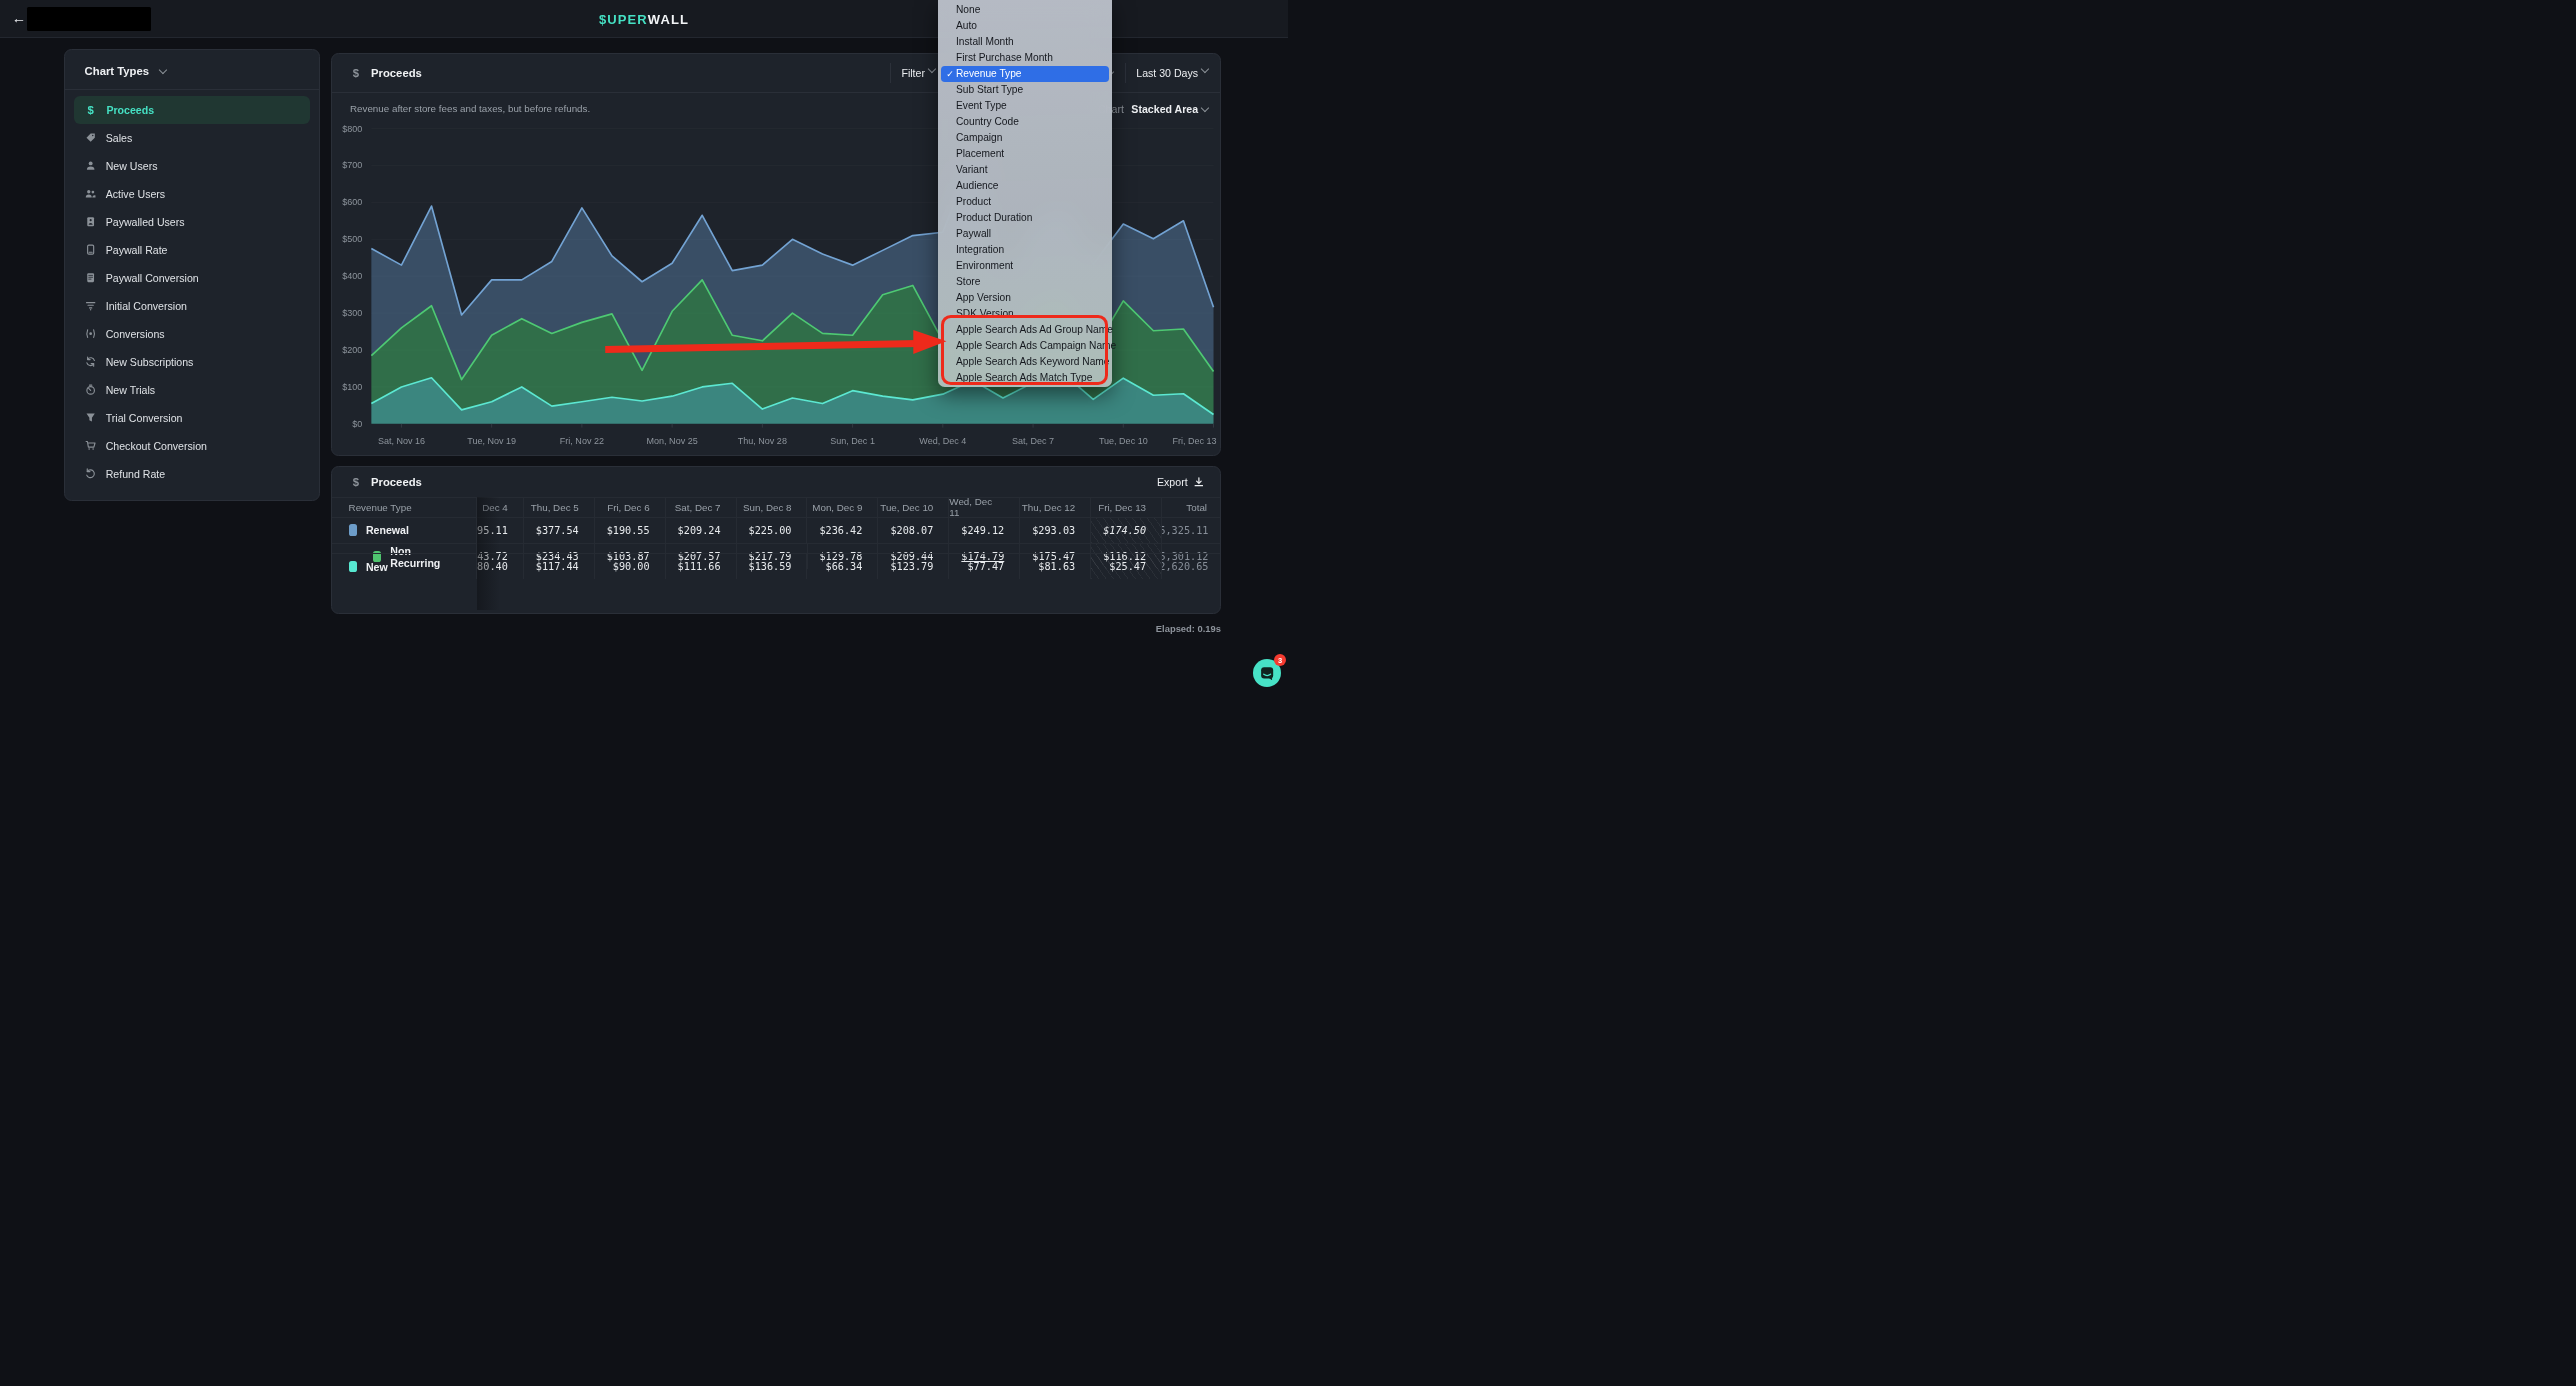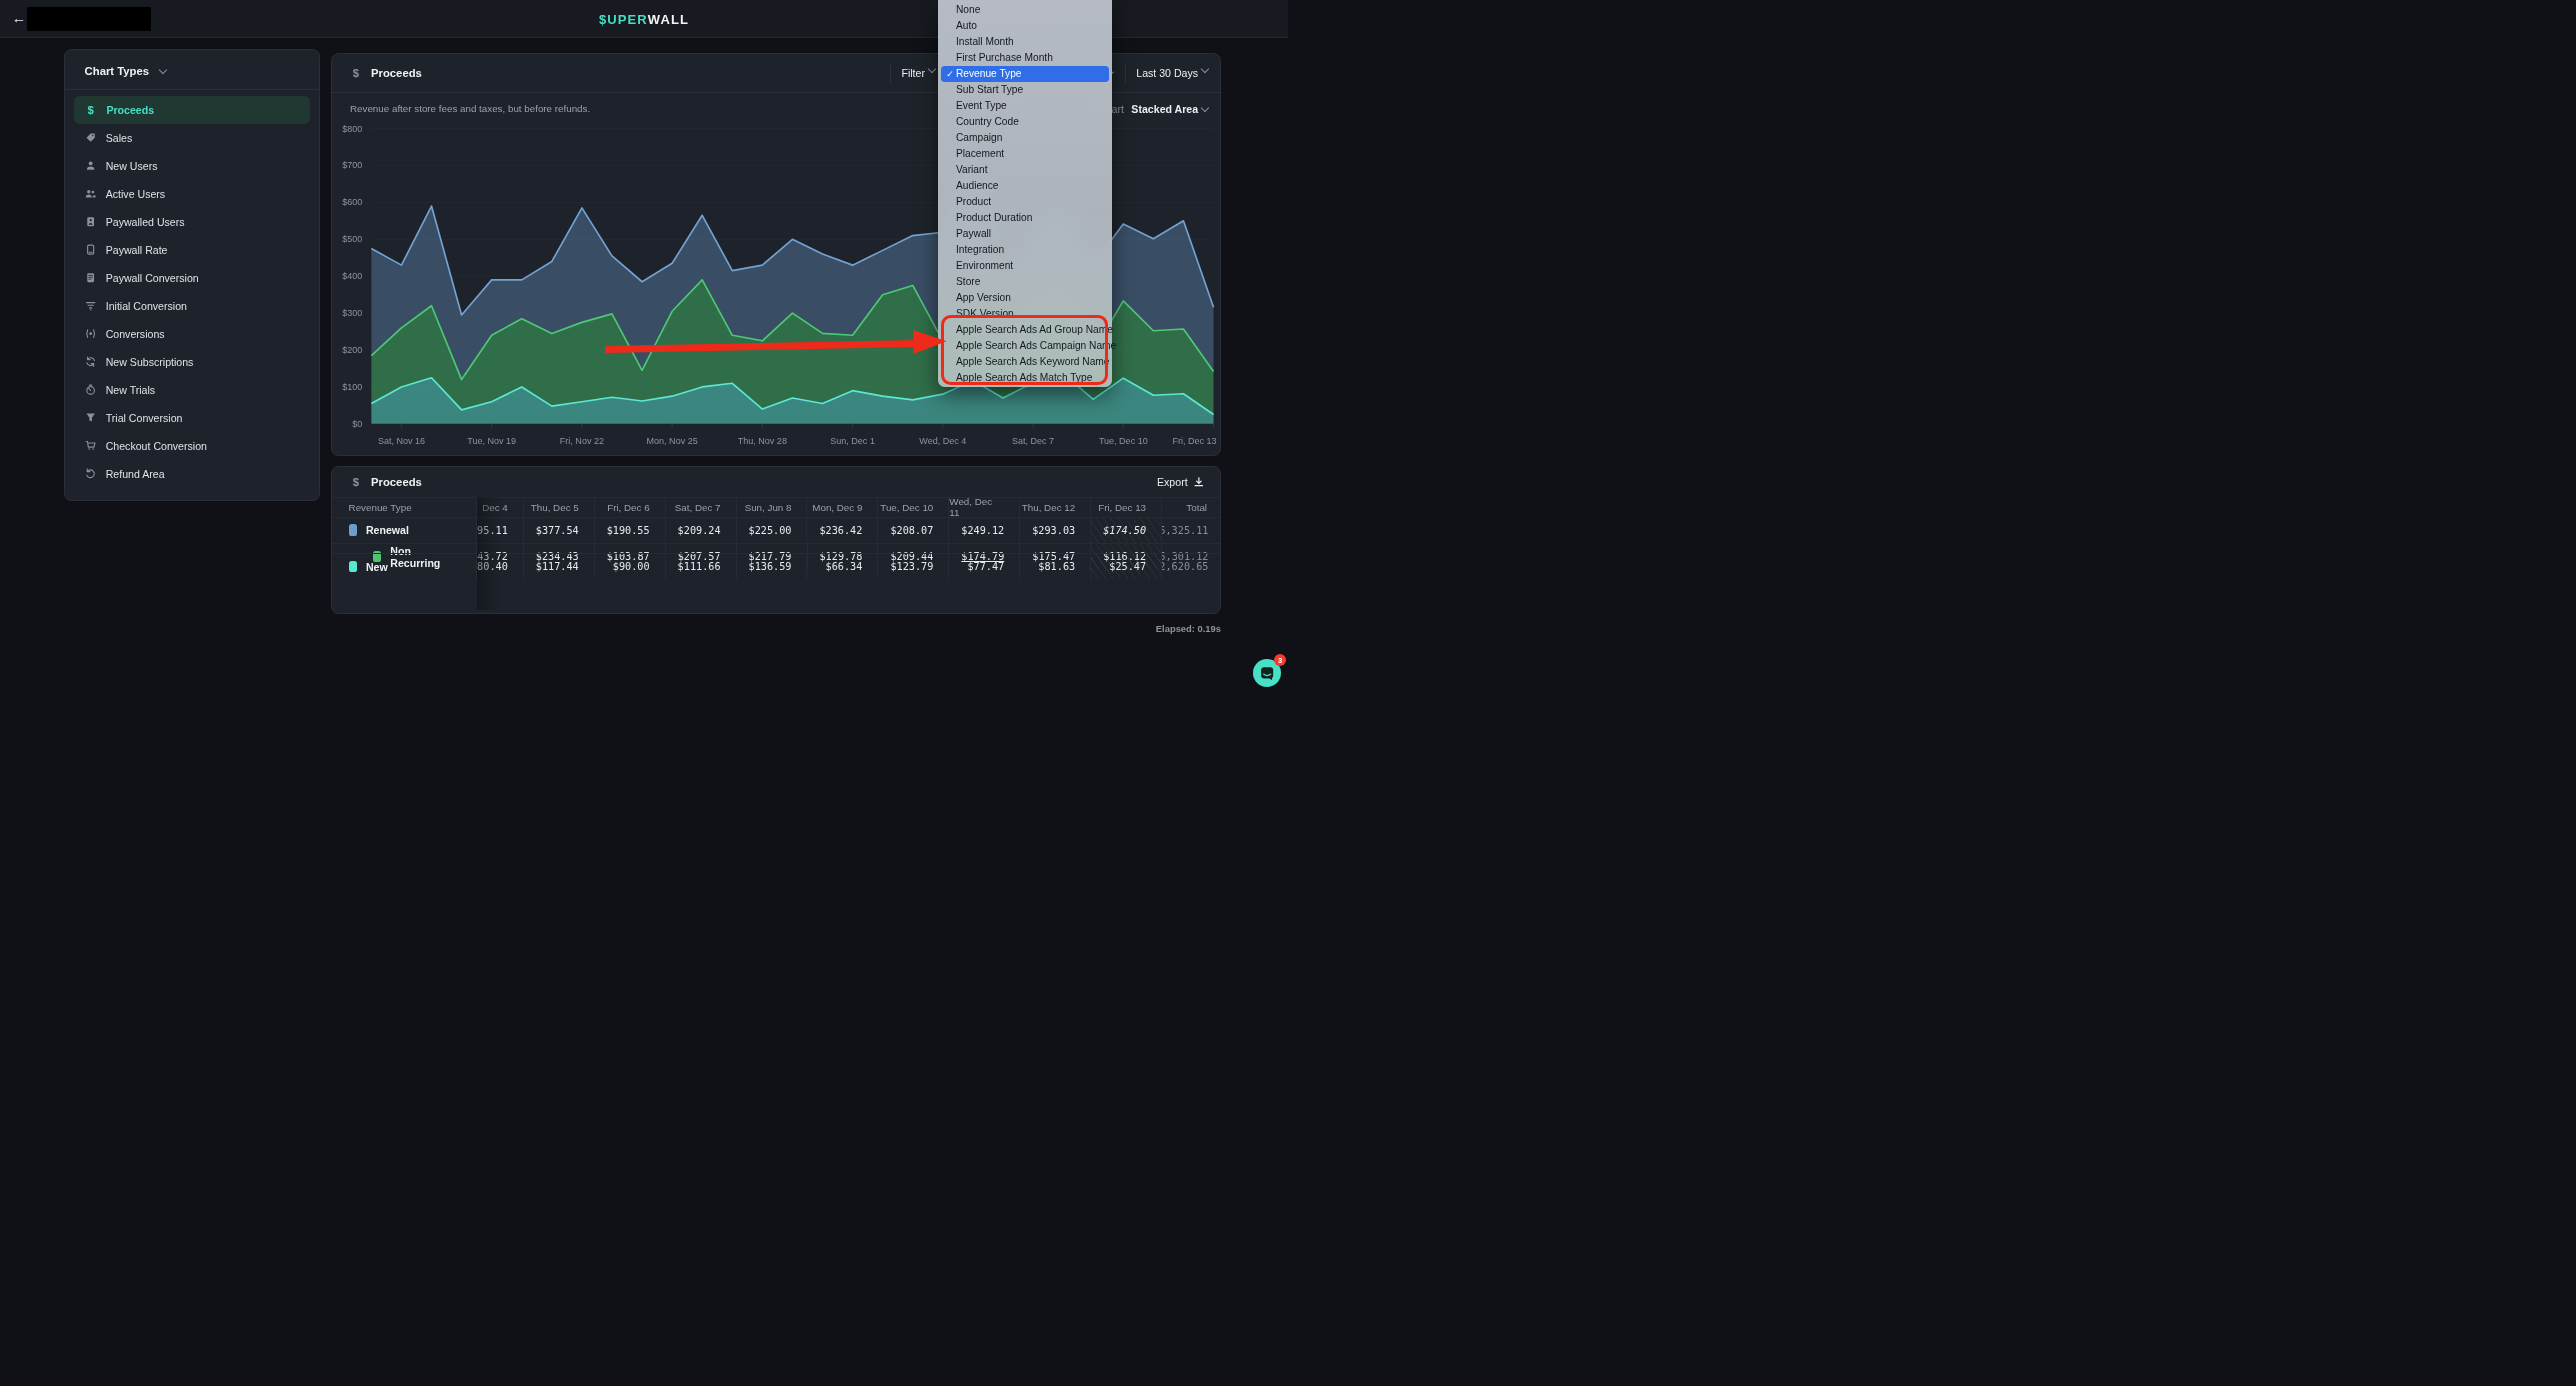--- a/index.html
+++ b/index.html
@@ -207,21 +207,21 @@
             <circle cx="5.5" cy="12" r="1.1" fill="#8b9198"></circle>
             <circle cx="10.8" cy="12" r="1.1" fill="#8b9198"></circle>
           </svg>
           <span class="lbl">Checkout Conversion</span>
         </div>
         <div class="side-item">
           <svg width="11.3" height="11.3" viewBox="0 0 15 15">
             <path d="M3 4.5 A5.2 5.2 0 1 1 2.3 9.5" stroke="#8b9198" stroke-width="1.5" fill="none" stroke-linecap="round" stroke-linejoin="round"></path>
             <path d="M3 1.2 V4.8 H6.6" stroke="#8b9198" stroke-width="1.5" fill="none" stroke-linecap="round" stroke-linejoin="round"></path>
           </svg>
-          <span class="lbl">Refund Area</span>
+          <span class="lbl">Refund Rate</span>
         </div>
       </div>
   </div>
 
   <div id="chart-panel" class="abs panel">
     <div id="chart-head">
       <div class="title-grp">
         <span class="dollar-glyph">$</span>
         <span class="panel-title">Proceeds</span>
       </div>
@@ -309,21 +309,21 @@
         </svg>
       </div>
     </div>
     <div id="tbl">
         <div class="trow" style="top: 0px; height: 19.6px;">
           <div class="tcell hdr-cell first" style="width: 145px;">Revenue Type</div>
           <div class="tcell hdr-cell" style="width: 47px;">Dec 4</div>
           <div class="tcell hdr-cell" style="width: 71px;">Thu, Dec 5</div>
           <div class="tcell hdr-cell" style="width: 71px;">Fri, Dec 6</div>
           <div class="tcell hdr-cell" style="width: 71px;">Sat, Dec 7</div>
-          <div class="tcell hdr-cell" style="width: 71px;">Sun, Jun 8</div>
+          <div class="tcell hdr-cell" style="width: 71px;">Sun, Dec 8</div>
           <div class="tcell hdr-cell" style="width: 71px;">Mon, Dec 9</div>
           <div class="tcell hdr-cell" style="width: 71px;">Tue, Dec 10</div>
           <div class="tcell hdr-cell" style="width: 71px;">Wed, Dec 11</div>
           <div class="tcell hdr-cell" style="width: 71px;">Thu, Dec 12</div>
           <div class="tcell hdr-cell" style="width: 71px;">Fri, Dec 13</div>
           <div class="tcell hdr-cell" style="width: 60px;">Total</div>
         </div>
         <div class="trow" style="top: 19.6px; height: 26px;">
           <div class="tcell first" style="width: 145px;">
             <span class="swatch" style="background: rgb(109, 157, 201);"></span>

